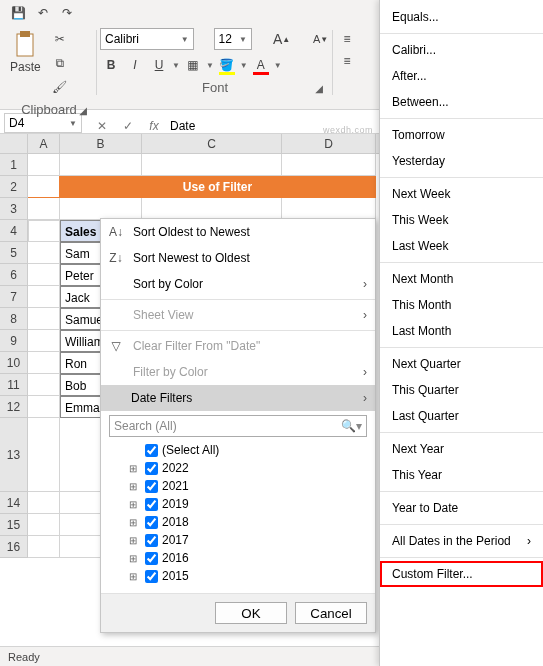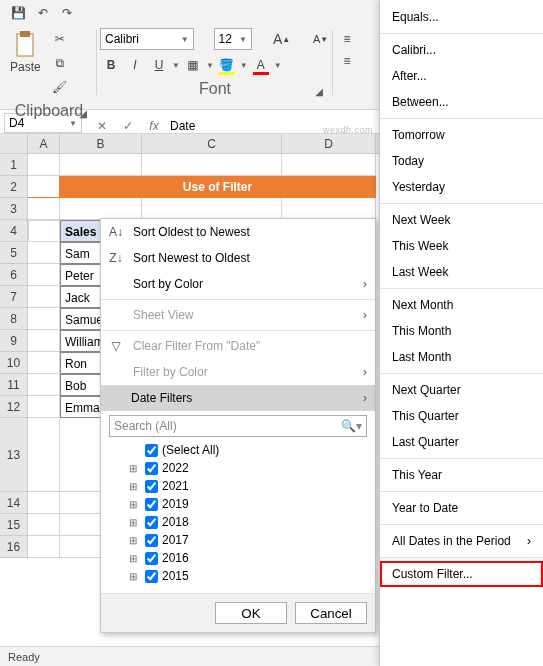--- a/index.html
+++ b/index.html
@@ -6,21 +6,21 @@
 body { margin: 0; background: #fff; font-size: 12px; width: 543px; height: 666px; overflow: hidden; position: relative; }
 
 
 .ribbon { background: #f3f2f1; border-bottom: 1px solid #d4d4d4; height: 110px; position: relative; }
 .qa-toolbar { position: absolute; top: 2px; left: 8px; display: flex; gap: 2px; align-items: center; }
 .qa-toolbar span { width: 22px; height: 22px; display: flex; align-items: center; justify-content: center; color: #444; }
 .ribbon-group { position: absolute; top: 28px; display: flex; flex-direction: column; }
 .group-clipboard { left: 4px; width: 90px; }
 .group-font { left: 100px; width: 230px; }
 .group-align { left: 336px; width: 40px; }
-.group-label { text-align: center; color: #616161; font-size: 16px; margin-top: 4px; padding-bottom: 4px; }
+.group-label { text-align: center; color: #616161; font-size: 13px; margin-top: 4px; padding-bottom: 4px; }
 .ribbon-divider { position: absolute; top: 30px; width: 1px; height: 65px; background: #d4d4d4; }
 .big-btn { display: flex; flex-direction: column; align-items: center; padding: 2px 6px; color: #444; text-align: right; }
 .small-btn { width: 22px; height: 22px; display: inline-flex; align-items: center; justify-content: center; color: #444; border: 1px solid transparent; }
 .font-row1 { display: flex; gap: 20px; align-items: center; margin-bottom: 4px; }
 .font-row2 { display: flex; gap: 2px; align-items: center; }
 .font-name { border: 1px solid #ababab; background: #fff; height: 22px; width: 110px; padding: 0 4px; display: flex; align-items: center; justify-content: space-between; }
 .font-size { border: 1px solid #ababab; background: #fff; height: 22px; width: 44px; padding: 0 4px; display: flex; align-items: center; justify-content: space-between; }
 .launcher { position: absolute; bottom: 4px; right: 4px; width: 14px; height: 14px; font-size: 10px; color: #616161; display:flex; align-items:center; justify-content:center; }
 
 
@@ -375,23 +375,20 @@
       <span>After...</span>
     </div>
   <div class="sub-item">
       <span>Between...</span>
     </div>
   <div class="sub-sep"></div>
   <div class="sub-item">
       <span>Tomorrow</span>
     </div>
   <div class="sub-item">
-      <span>Today</span>
-    </div>
-  <div class="sub-item">
       <span>Yesterday</span>
     </div>
   <div class="sub-sep"></div>
   <div class="sub-item">
       <span>Next Week</span>
     </div>
   <div class="sub-item">
       <span>This Week</span>
     </div>
   <div class="sub-item">
@@ -411,20 +408,23 @@
   <div class="sub-item">
       <span>Next Quarter</span>
     </div>
   <div class="sub-item">
       <span>This Quarter</span>
     </div>
   <div class="sub-item">
       <span>Last Quarter</span>
     </div>
   <div class="sub-sep"></div>
+  <div class="sub-item">
+      <span>Next Year</span>
+    </div>
   <div class="sub-item">
       <span>This Year</span>
     </div>
   <div class="sub-sep"></div>
   <div class="sub-item">
       <span>Year to Date</span>
     </div>
   <div class="sub-sep"></div>
   <div class="sub-item">
       <span>All Dates in the Period</span>

